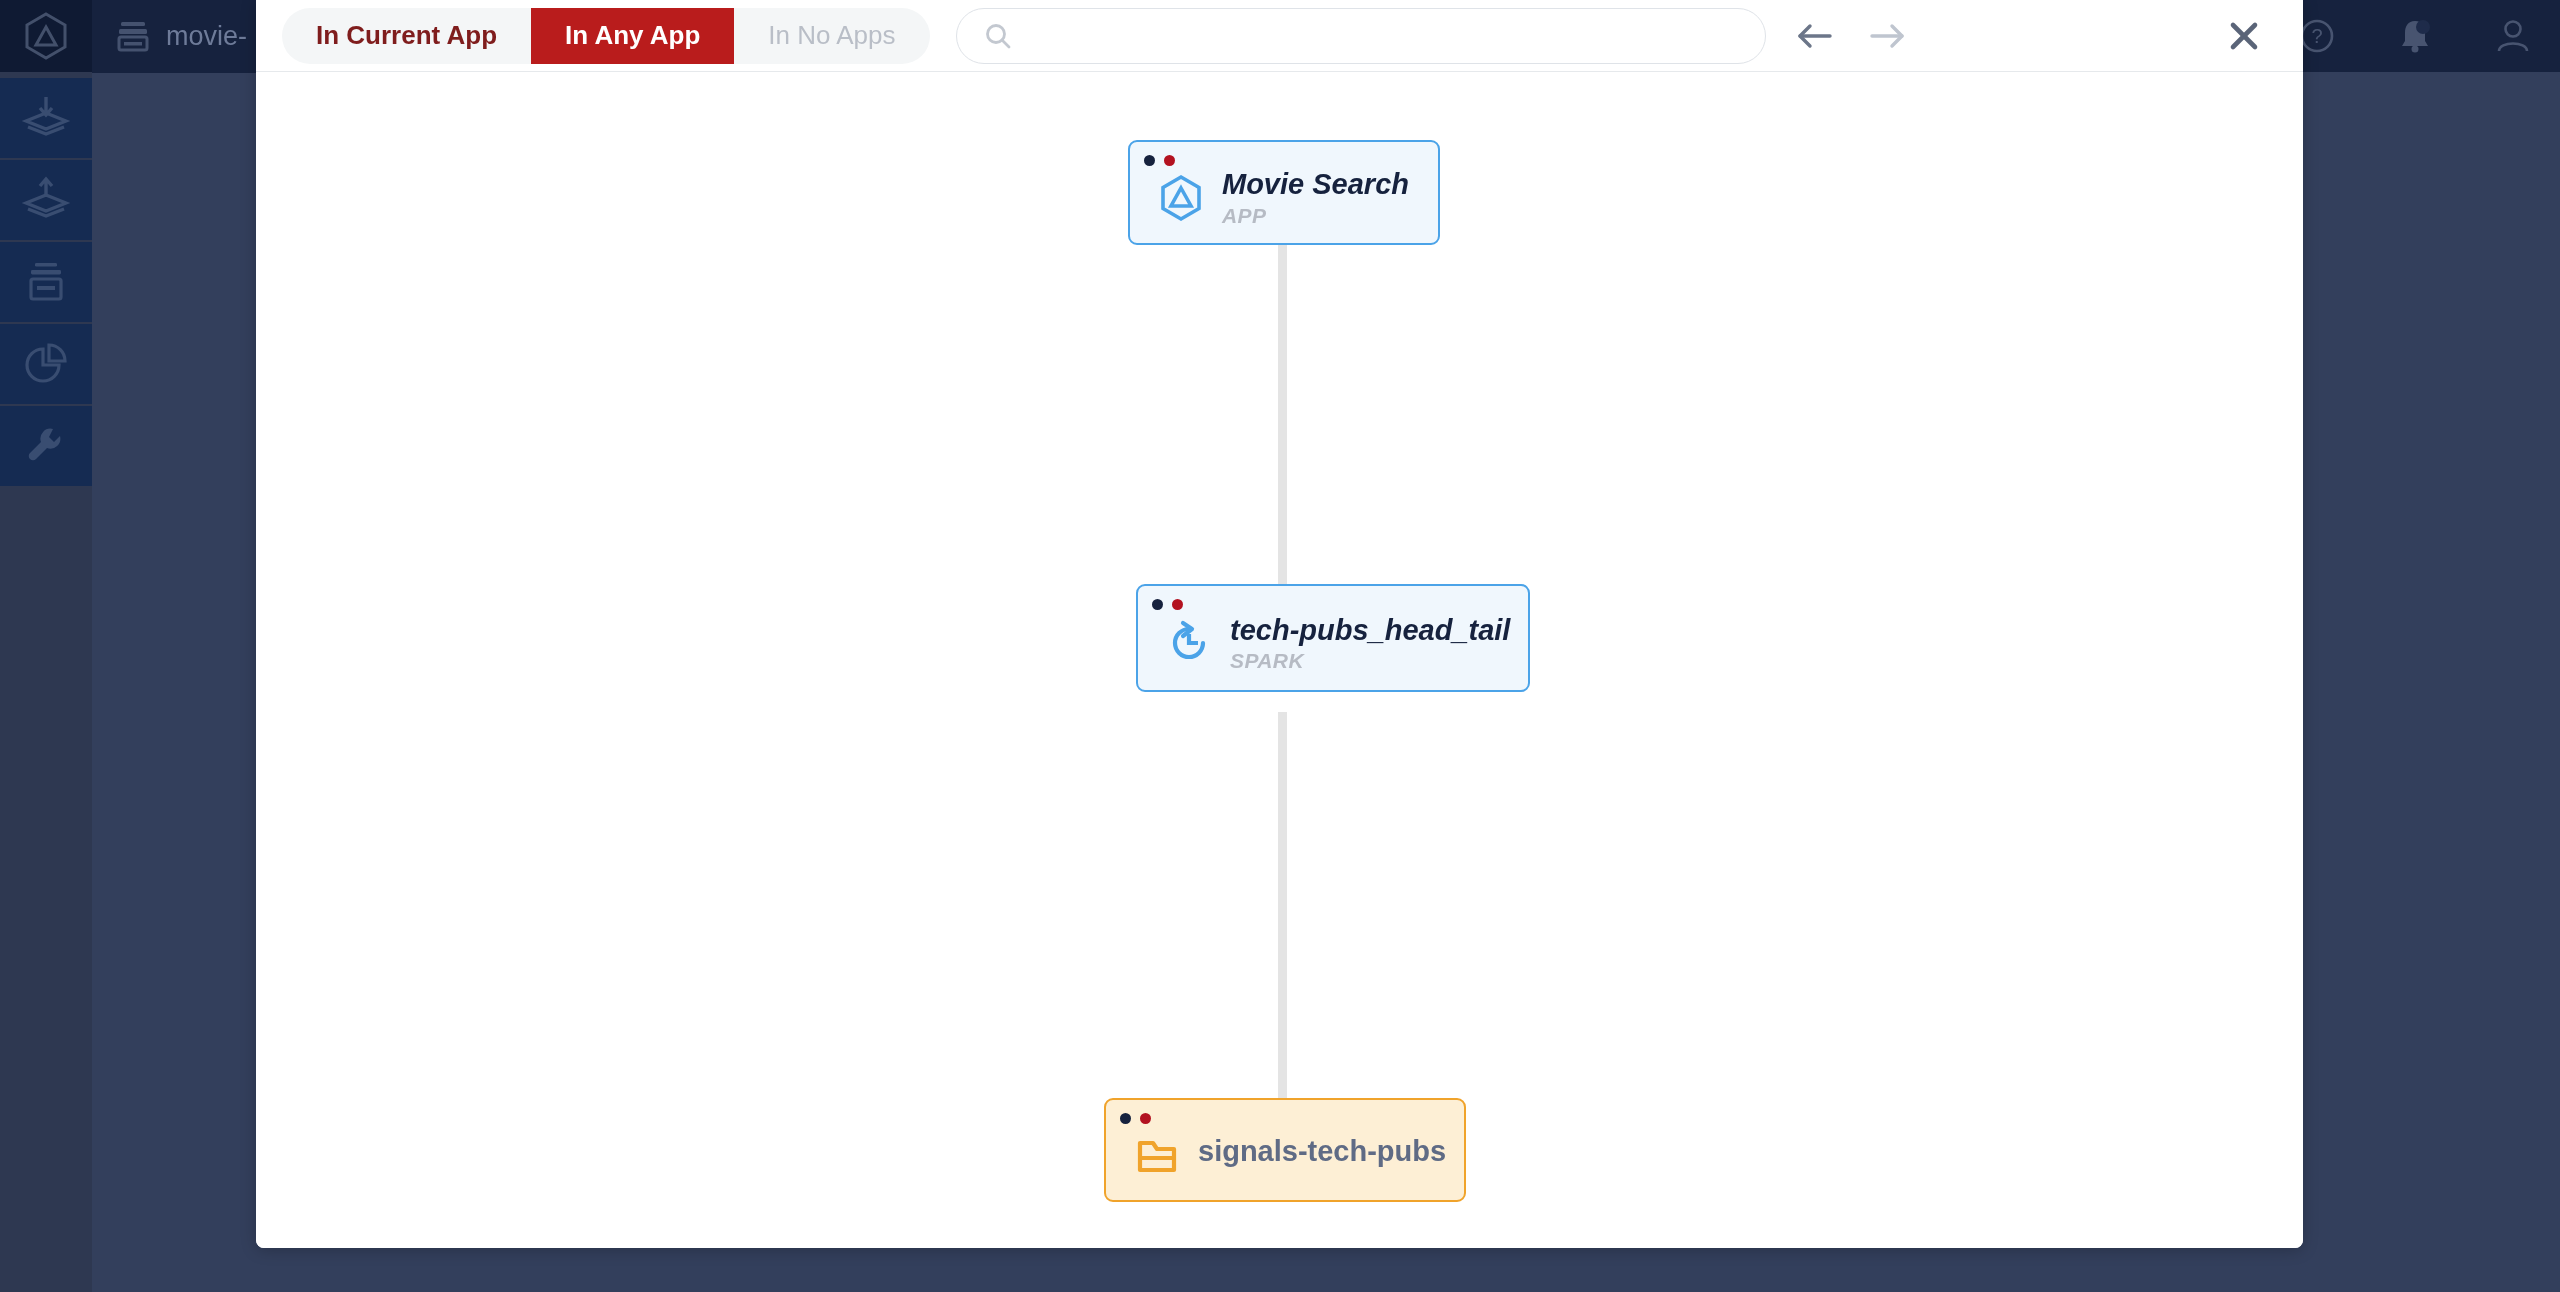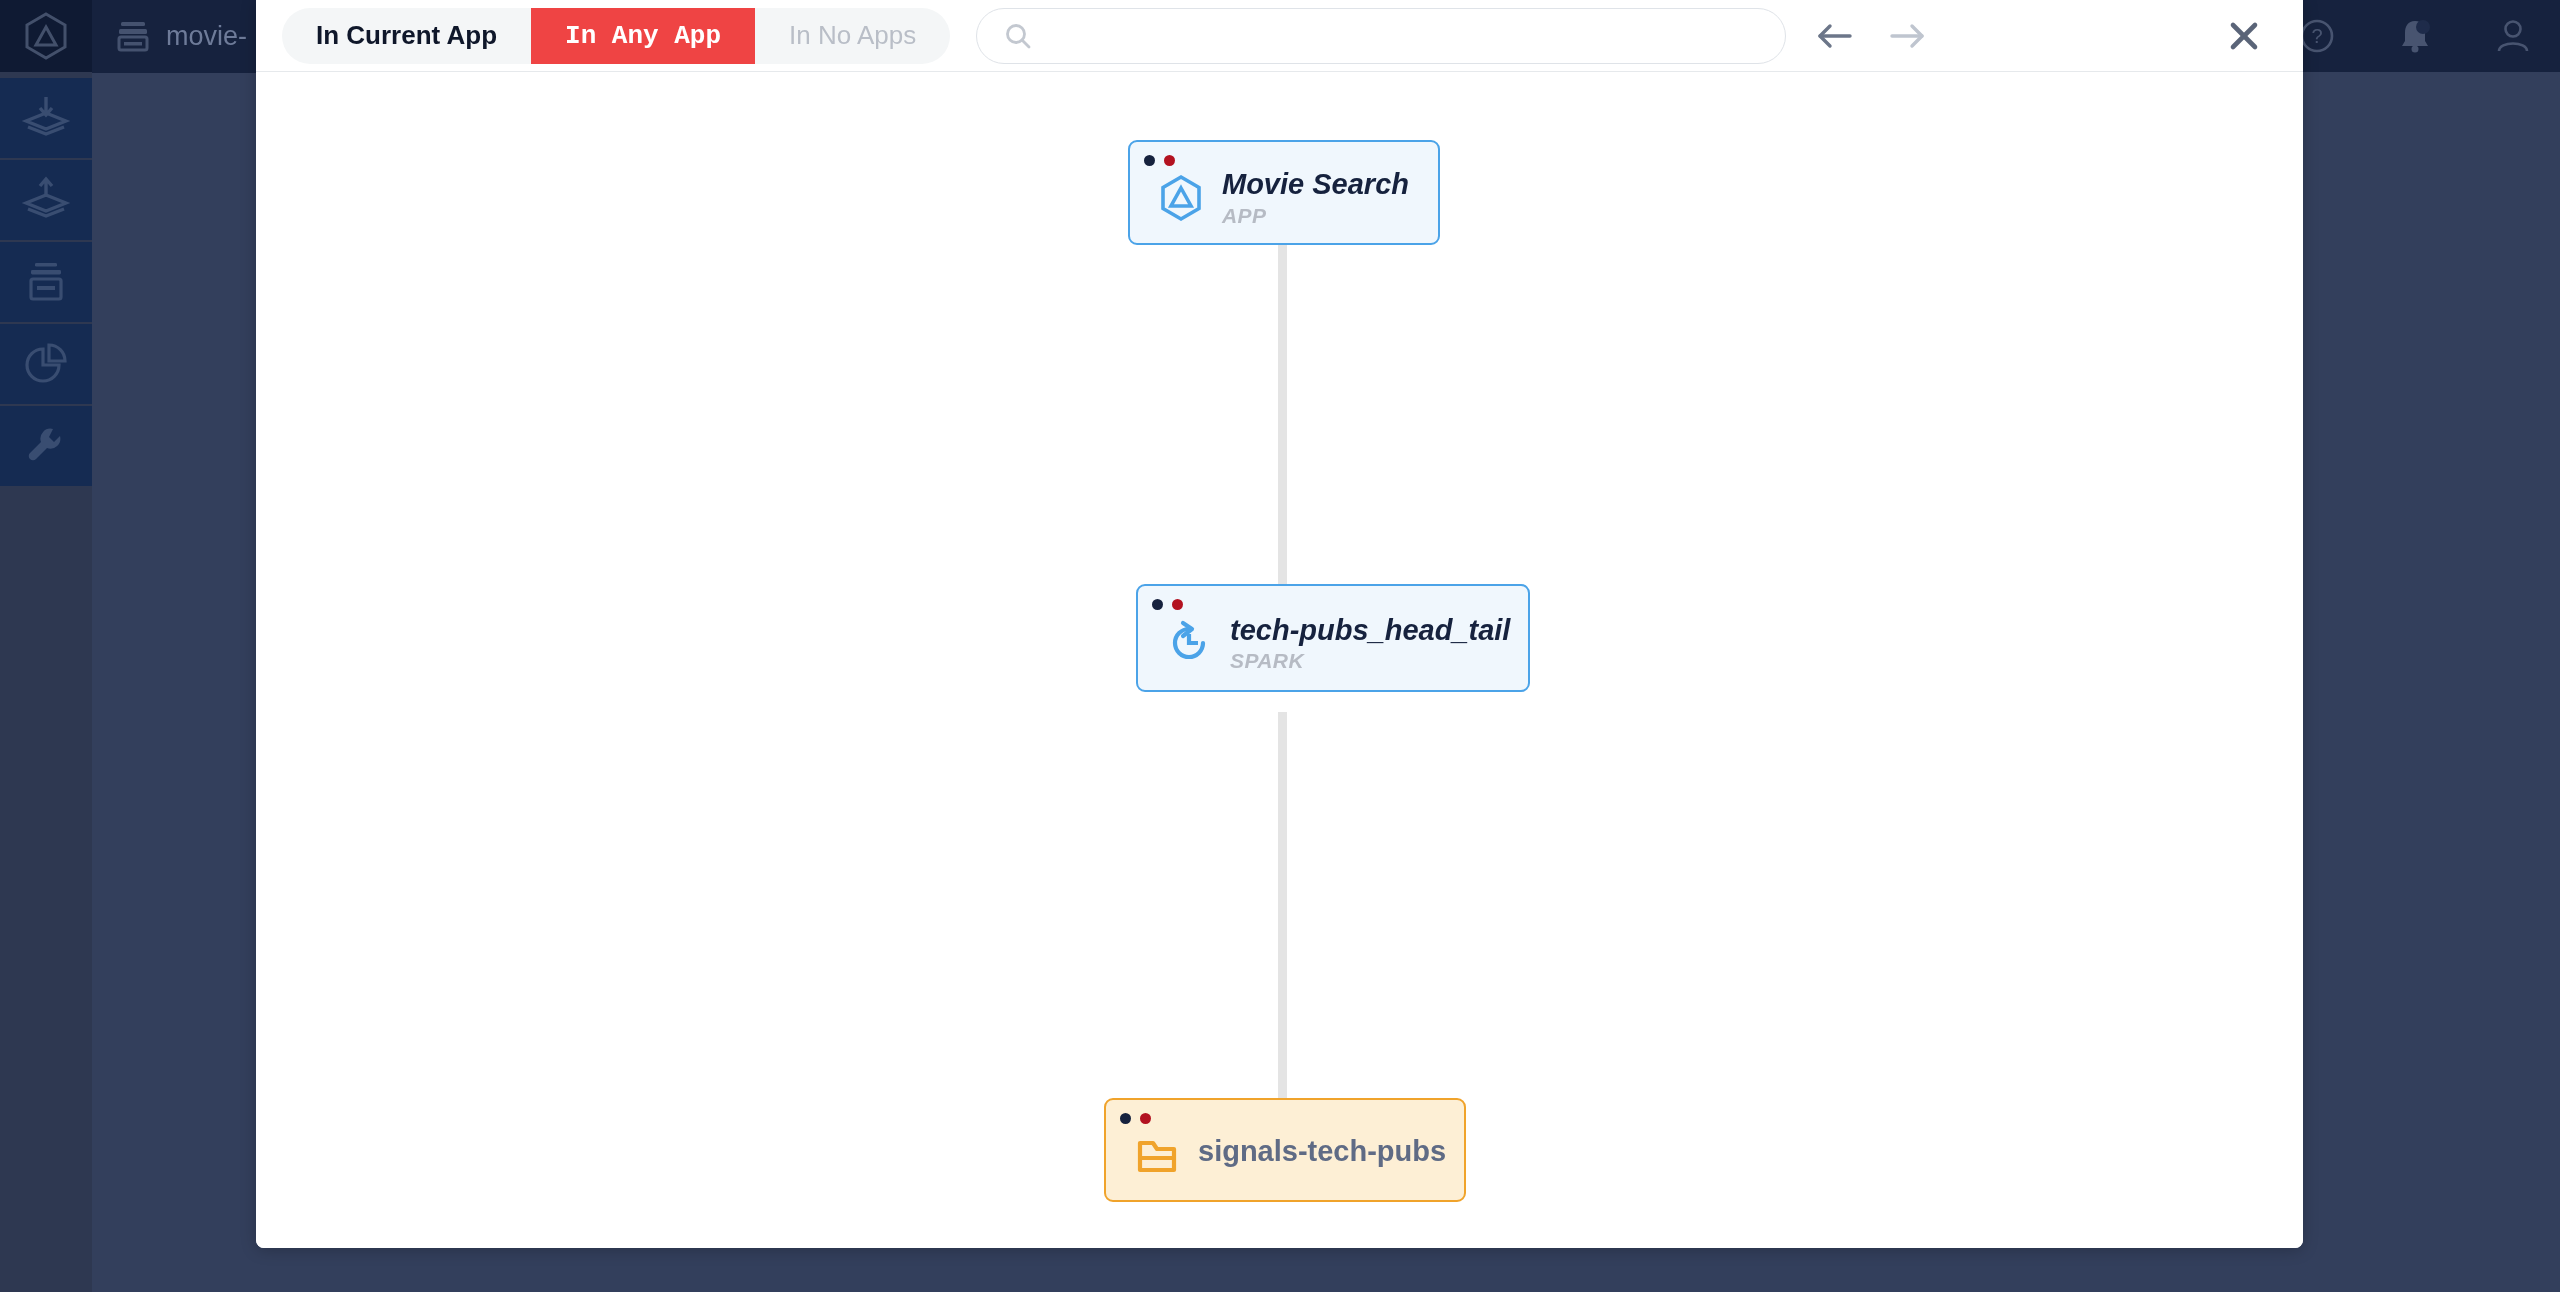--- a/index.html
+++ b/index.html
@@ -77,24 +77,24 @@
     display: flex; align-items: stretch;
     height: 56px;
     background: #F4F6F7;
     border-radius: 28px;
     overflow: hidden;
   }
   .seg {
     display: flex; align-items: center; justify-content: center;
     padding: 0 34px;
     font-size: 26px; font-weight: 600;
-    color: #0f172a; white-space: nowrap;
+    color: #7f1d1d; white-space: nowrap;
     cursor: pointer;
   }
-  .seg.active { background: #ef4444; color: #FFFFFF; font-family: Liberation Mono, monospace; }
+  .seg.active { background: #b91c1c; color: #FFFFFF; }
   .seg.muted { color: #B9BEC7; font-weight: 500; }
 
   .filter-box {
     flex: 0 0 810px;
     height: 56px;
     border: 1px solid #DFE3E8;
     border-radius: 28px;
     display: flex; align-items: center;
     gap: 16px; padding: 0 26px;
   }

